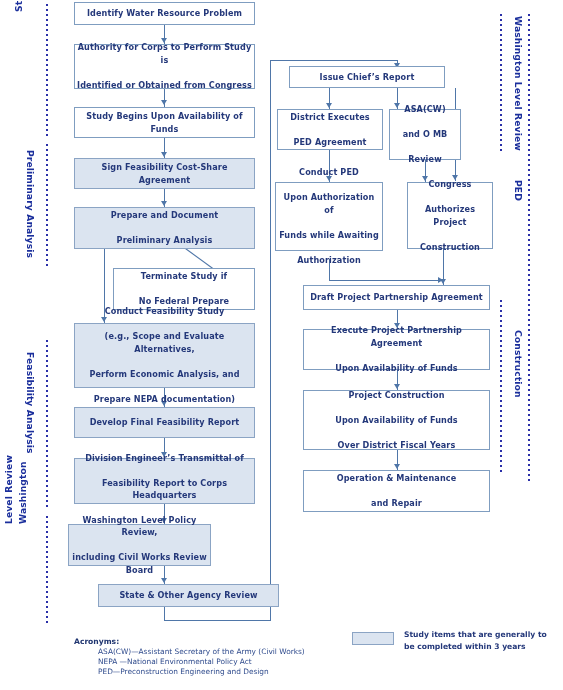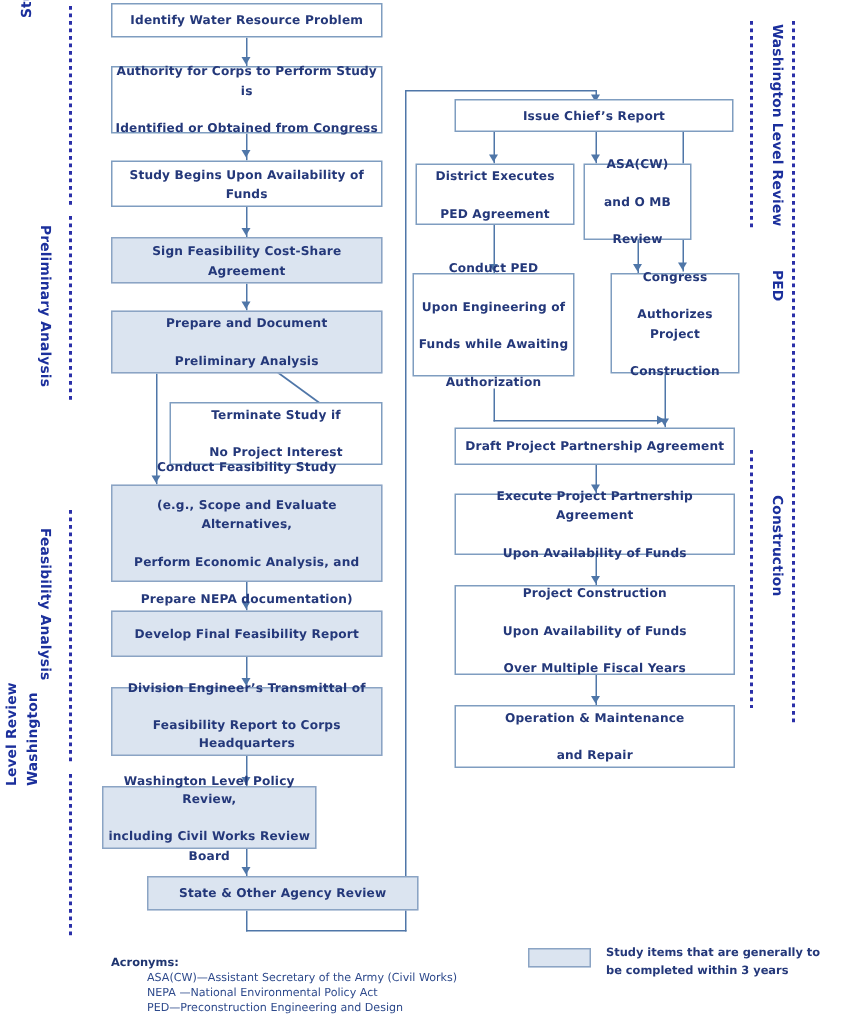--- a/index.html
+++ b/index.html
@@ -181,21 +181,21 @@
   <div class="box shaded" style="left:74px;top:207px;width:181px;height:42px;">
     <span>
       <span>Prepare and Document</span><br>
       <span>Preliminary  Analysis</span>
     </span>
   </div>
 
   <div class="box" style="left:113px;top:268px;width:142px;height:42px;">
     <span>
       <span>Terminate  Study if</span><br>
-      <span>No Project Interest</span>
+      <span>No Federal Prepare</span>
     </span>
   </div>
 
   <div class="box shaded" style="left:74px;top:323px;width:181px;height:65px;">
     <span>
       <span>Conduct Feasibility Study</span><br>
       <span>(e.g., Scope and Evaluate Alternatives,</span><br>
       <span>Perform Economic Analysis, and</span><br>
       <span>Prepare NEPA documentation)</span>
     </span>
@@ -216,21 +216,21 @@
     <span>
       <span>Washington Level Policy Review,</span><br>
       <span>including Civil Works Review Board</span>
     </span>
   </div>
 
   <div class="box shaded" style="left:86px;top:584px;width:181px;height:23px;margin-left:12px;">
     <span>State &amp; Other Agency Review</span>
   </div>
 
-  <div class="box" style="left:303px;top:66px;width:186px;height:22px;">
+  <div class="box" style="left:289px;top:66px;width:156px;height:22px;">
     <span>Issue Chief’s Report</span>
   </div>
 
   <div class="box" style="left:277px;top:109px;width:106px;height:41px;">
     <span>
       <span>District  Executes</span><br>
       <span>PED Agreement</span>
     </span>
   </div>
 
@@ -238,21 +238,21 @@
     <span>
       <span>ASA(CW)</span><br>
       <span>and O MB</span><br>
       <span>Review</span>
     </span>
   </div>
 
   <div class="box" style="left:275px;top:182px;width:108px;height:69px;">
     <span>
       <span>Conduct  PED</span><br>
-      <span>Upon Engineering of</span><br>
+      <span>Upon Authorization of</span><br>
       <span>Funds while Awaiting</span><br>
       <span>Authorization</span>
     </span>
   </div>
 
   <div class="box" style="left:407px;top:182px;width:86px;height:67px;">
     <span>
       <span>Congress</span><br>
       <span>Authorizes Project</span><br>
       <span>Construction</span>
@@ -267,21 +267,21 @@
     <span>
       <span>Execute Project Partnership Agreement</span><br>
       <span>Upon Availability of Funds</span>
     </span>
   </div>
 
   <div class="box" style="left:303px;top:390px;width:187px;height:60px;">
     <span>
       <span>Project Construction</span><br>
       <span>Upon Availability of Funds</span><br>
-      <span>Over Multiple Fiscal Years</span>
+      <span>Over District Fiscal Years</span>
     </span>
   </div>
 
   <div class="box" style="left:303px;top:470px;width:187px;height:42px;">
     <span>
       <span>Operation &amp; Maintenance</span><br>
       <span>and Repair</span>
     </span>
   </div>
 

